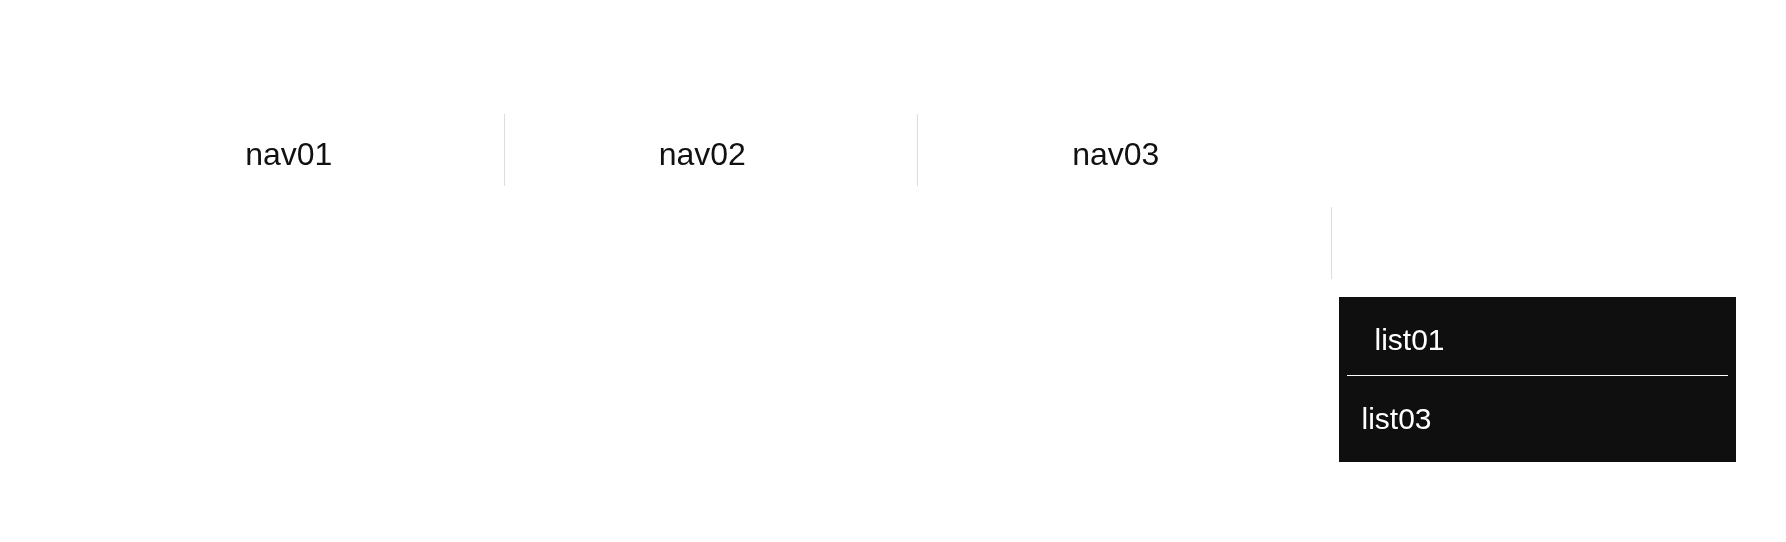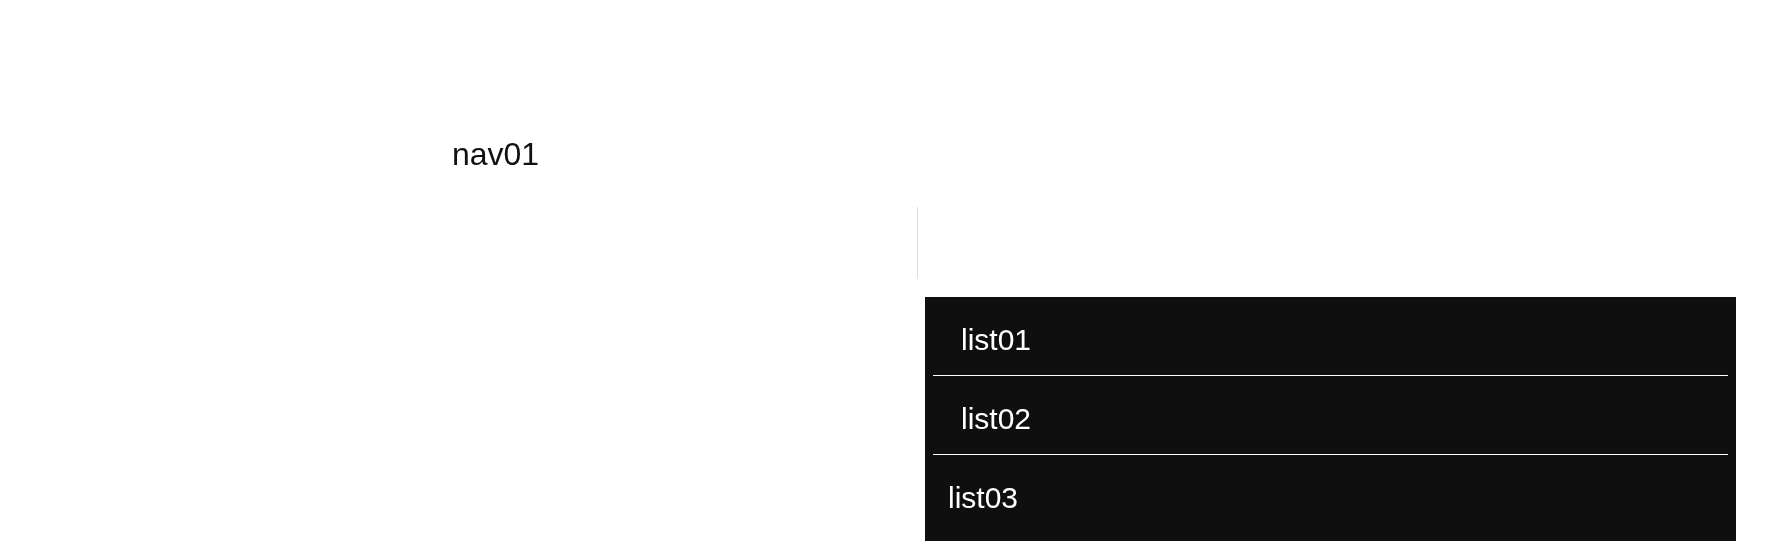--- a/index.html
+++ b/index.html
@@ -63,25 +63,28 @@
     }
   </style>
 </head>
 <body>
 
 <div class="nav-container">
   <div class="nav-item">
     <span class="nav-label">nav01</span>
   </div>
   <div class="nav-item">
+    <span class="nav-label">nav02</span>
+  </div>
+  <div class="nav-item">
+    <span class="nav-label">nav03</span>
+  </div>
+  <div class="nav-item">
     <div class="dropdown">
       <div class="dropdown-item">
         <span>list01</span>
-      </div>
-      <div class="dropdown-item">
-        <span>list02</span>
       </div>
       <div class="dropdown-item">
         <span>list03</span>
       </div>
     </div>
   </div>
 </div>
 
 </body></html>

